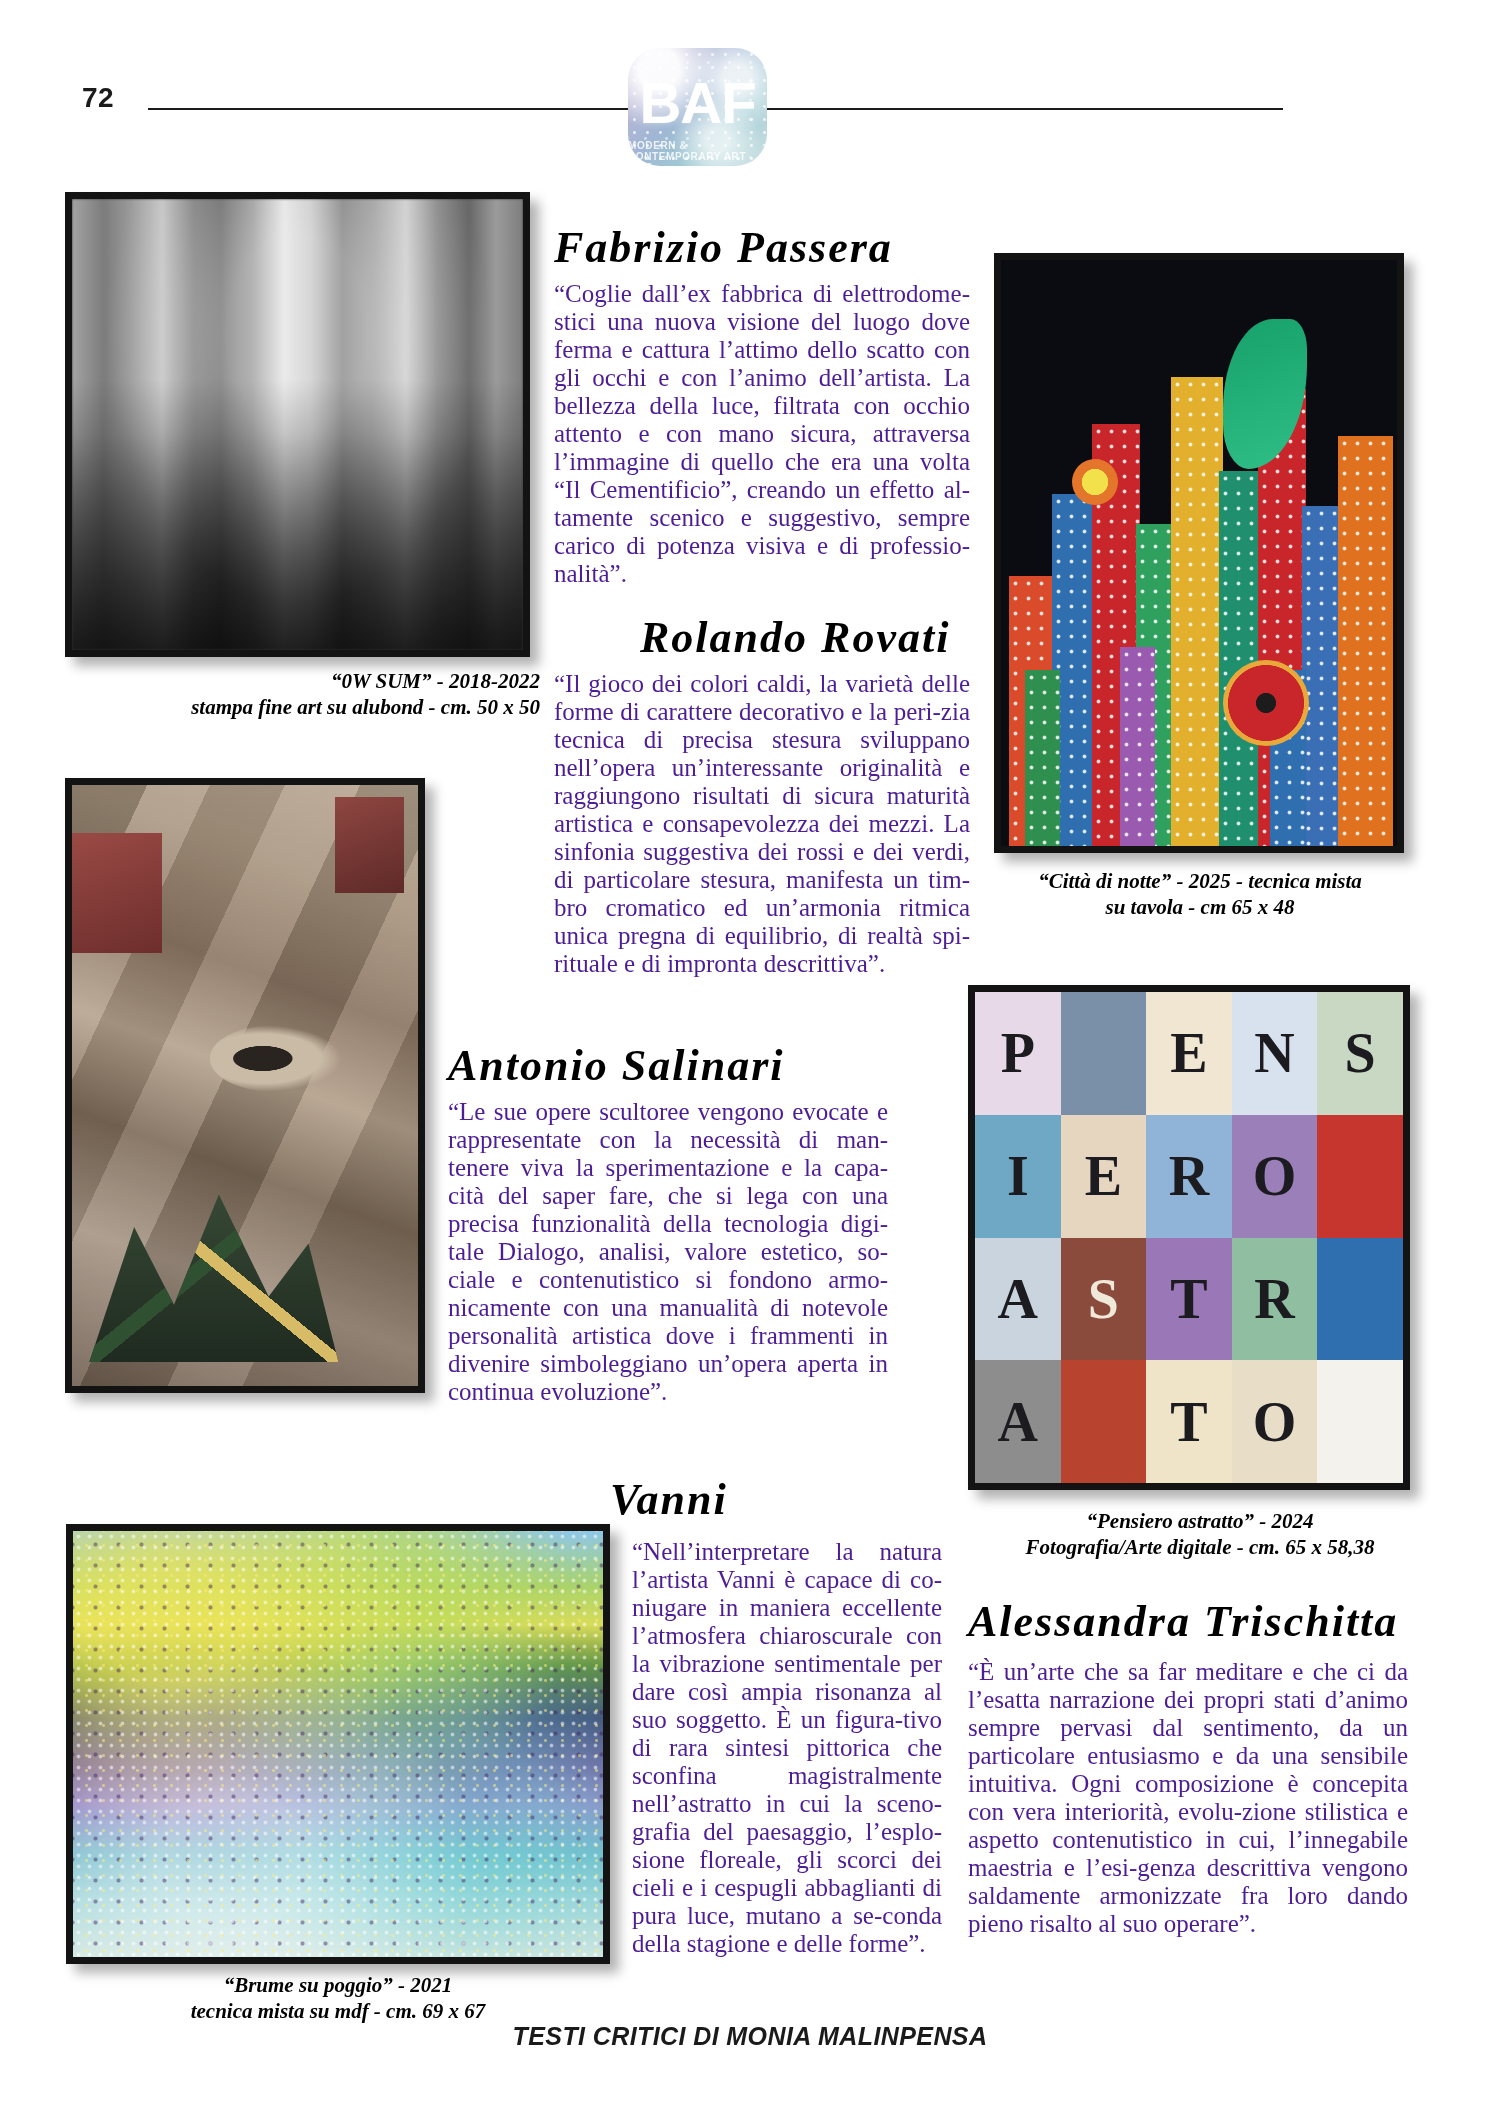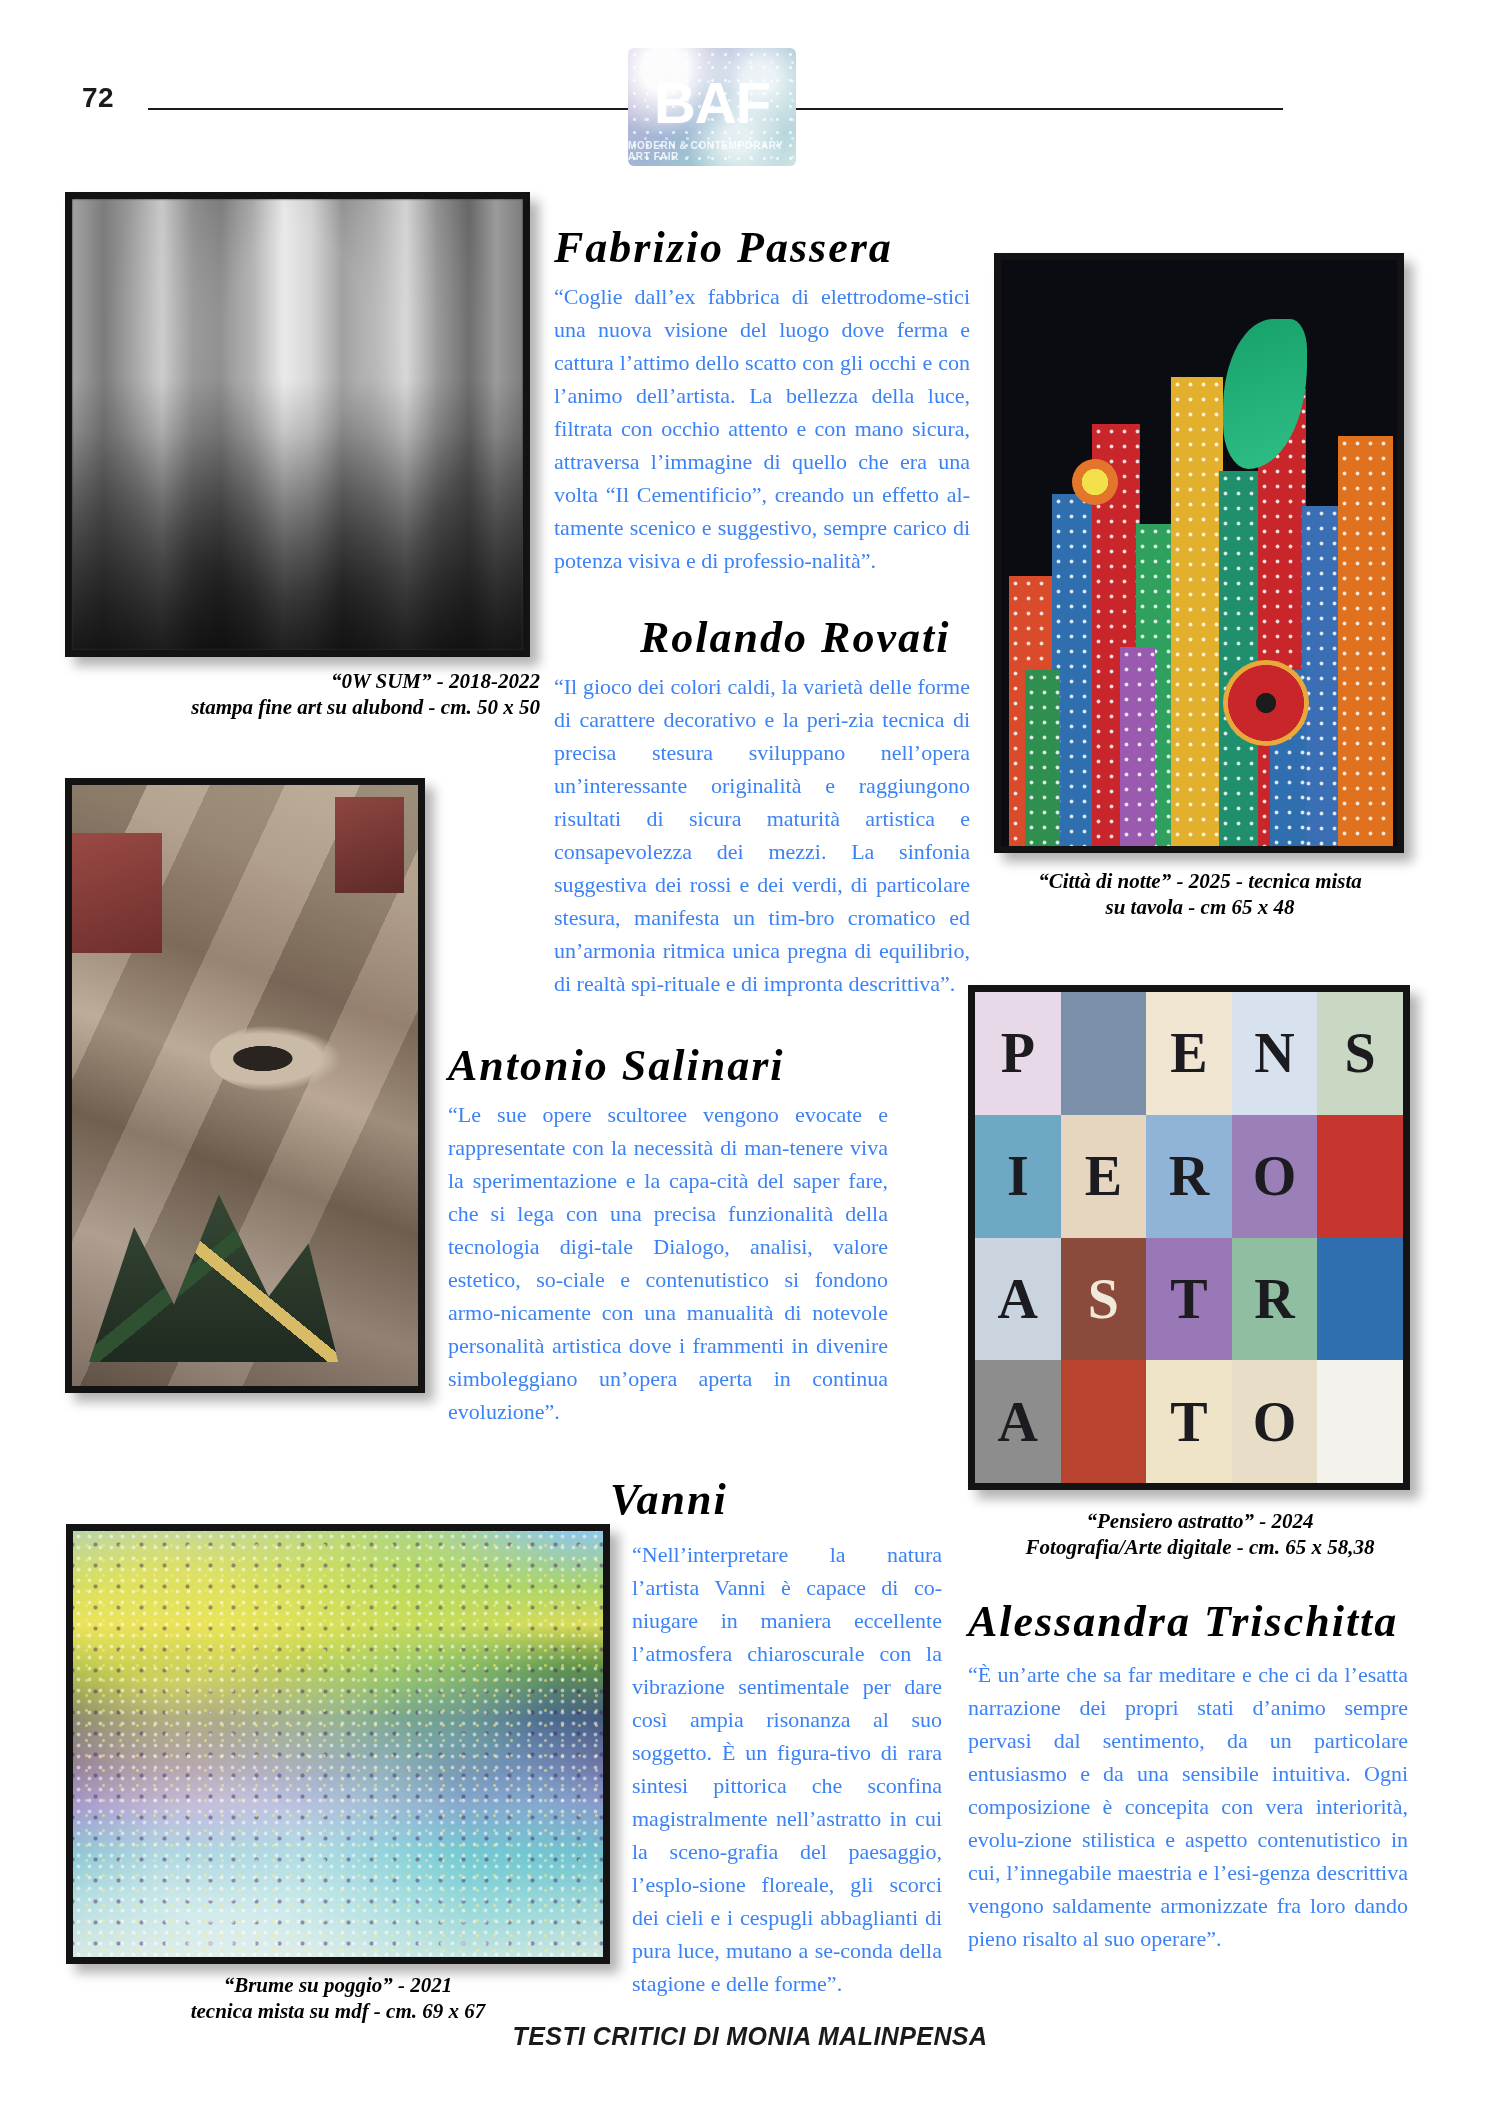--- a/index.html
+++ b/index.html
@@ -35,23 +35,23 @@
     left: 148px;
     top: 108px;
     width: 1135px;
     height: 2px;
     background: #1b1b1b;
   }
   .baf-logo {
     position: absolute;
     left: 628px;
     top: 48px;
-    width: 168px;
+    width: 139px;
     height: 118px;
-    border-radius: 6px;
+    border-radius: 32px;
     overflow: hidden;
     background:
       radial-gradient(circle at 22% 18%, rgba(255,255,255,.95) 0 14%, rgba(255,255,255,0) 42%),
       radial-gradient(circle at 78% 26%, rgba(255,255,255,.8) 0 10%, rgba(255,255,255,0) 38%),
       radial-gradient(circle at 64% 78%, rgba(255,255,255,.7) 0 9%, rgba(255,255,255,0) 35%),
       linear-gradient(135deg, #c9bcd8 0%, #b9b6d6 22%, #9fb6d4 45%, #9fcad3 68%, #cfe3e4 100%);
   }
   .baf-speckle {
     position: absolute;
     inset: 0;
@@ -224,25 +224,25 @@
     font-weight: bold;
     font-style: italic;
     font-size: 44px;
     letter-spacing: 2px;
     color: #000;
     white-space: nowrap;
   }
   .body-text {
     position: absolute;
     font-family: "Liberation Serif", serif;
-    font-size: 22px;
-    line-height: 33px;
+    font-size: 25px;
+    line-height: 28px;
     text-align: justify;
     text-justify: inter-word;
-    color: #3b82f6;
+    color: #4c1d95;
     hyphens: manual;
   }
   .caption {
     position: absolute;
     font-family: "Liberation Serif", serif;
     font-weight: bold;
     font-style: italic;
     font-size: 21px;
     line-height: 26px;
     text-align: center;

